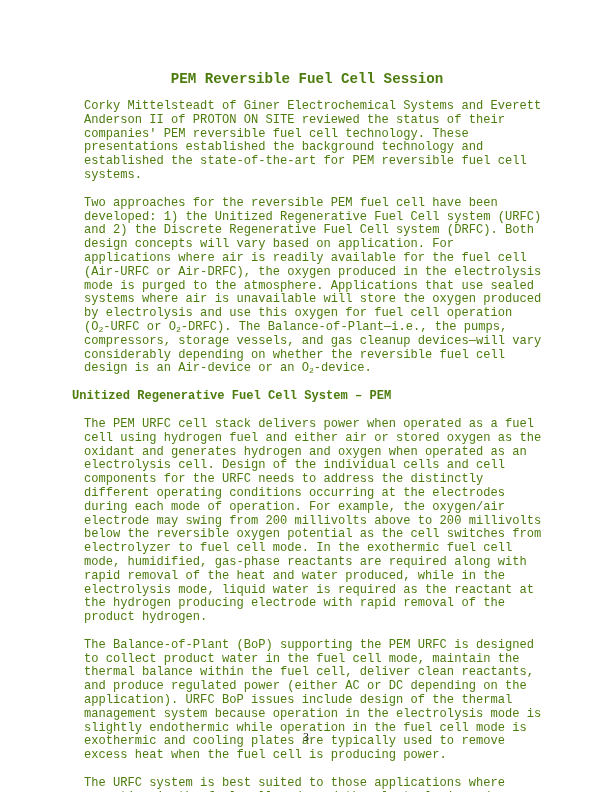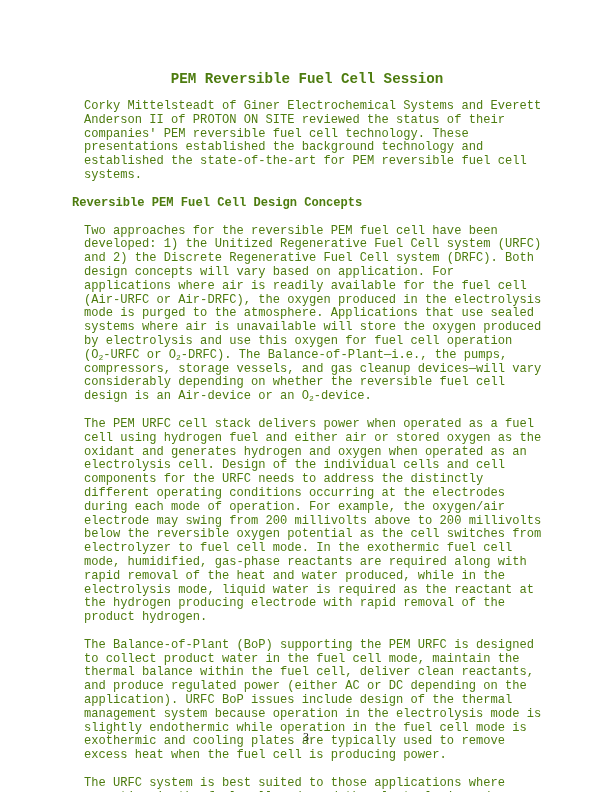--- a/index.html
+++ b/index.html
@@ -22,23 +22,23 @@
   }
 </style>
 </head>
 <body>
 
 <div class="page">
   <div class="title">PEM Reversible Fuel Cell Session</div>
 
   <p>Corky Mittelsteadt of Giner Electrochemical Systems and Everett Anderson II of PROTON ON SITE reviewed the status of their companies' PEM reversible fuel cell technology. These presentations established the background technology and established the state-of-the-art for PEM reversible fuel cell systems.</p>
 
-  <div class="heading">Reversible PEM Fuel Cell Design Concepts</div>
 
   <p><span>Two approaches for the reversible PEM fuel cell have been developed: 1) the Unitized Regenerative Fuel Cell system (URFC) and 2) the Discrete Regenerative Fuel Cell system (DRFC). Both design concepts will vary based on application. For applications where air is readily available for the fuel cell (Air-URFC or Air-DRFC), the oxygen produced in the electrolysis mode is purged to the atmosphere. Applications that use sealed systems where air is unavailable will store the oxygen produced by electrolysis and use this oxygen for fuel cell operation (O</span><sub>2</sub><span>-URFC or O</span><sub>2</sub><span>-DRFC). The Balance-of-Plant—i.e., the pumps, compressors, storage vessels, and gas cleanup devices—will vary considerably depending on whether the reversible fuel cell design is an Air-device or an O</span><sub>2</sub><span>-device.</span></p>
 
+  <div class="heading">Unitized Regenerative Fuel Cell System – PEM</div>
 
   <p>The PEM URFC cell stack delivers power when operated as a fuel cell using hydrogen fuel and either air or stored oxygen as the oxidant and generates hydrogen and oxygen when operated as an electrolysis cell. Design of the individual cells and cell components for the URFC needs to address the distinctly different operating conditions occurring at the electrodes during each mode of operation. For example, the oxygen/air electrode may swing from 200 millivolts above to 200 millivolts below the reversible oxygen potential as the cell switches from electrolyzer to fuel cell mode. In the exothermic fuel cell mode, humidified, gas-phase reactants are required along with rapid removal of the heat and water produced, while in the electrolysis mode, liquid water is required as the reactant at the hydrogen producing electrode with rapid removal of the product hydrogen.</p>
   <p>The Balance-of-Plant (BoP) supporting the PEM URFC is designed to collect product water in the fuel cell mode, maintain the thermal balance within the fuel cell, deliver clean reactants, and produce regulated power (either AC or DC depending on the application). URFC BoP issues include design of the thermal management system because operation in the electrolysis mode is slightly endothermic while operation in the fuel cell mode is exothermic and cooling plates are typically used to remove excess heat when the fuel cell is producing power.</p>
   <p>The URFC system is best suited to those applications where operation in the fuel cell mode and the electrolysis mode are approximately balanced in terms of power density and operating times with the time operating as a fuel cell approximately matching the time operated as an electrolyzer. The URFC system has the advantage of reduced size, compared to the DRFC, and the URFC system is the preferred design for those applications where power density and energy density specifications are critical, for example, in unmanned aerial vehicles (UAV).</p>
 </div>
 
 <div class="page-number">3</div>
 
 </body></html>

